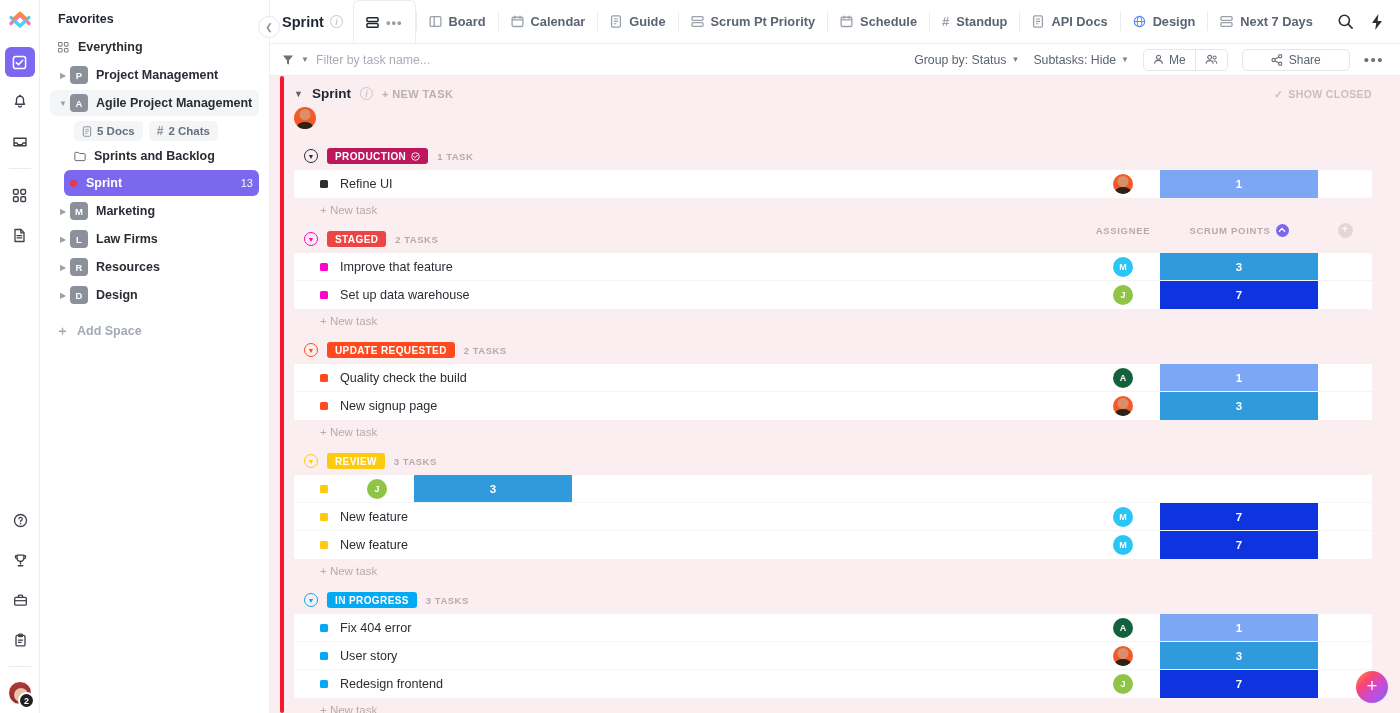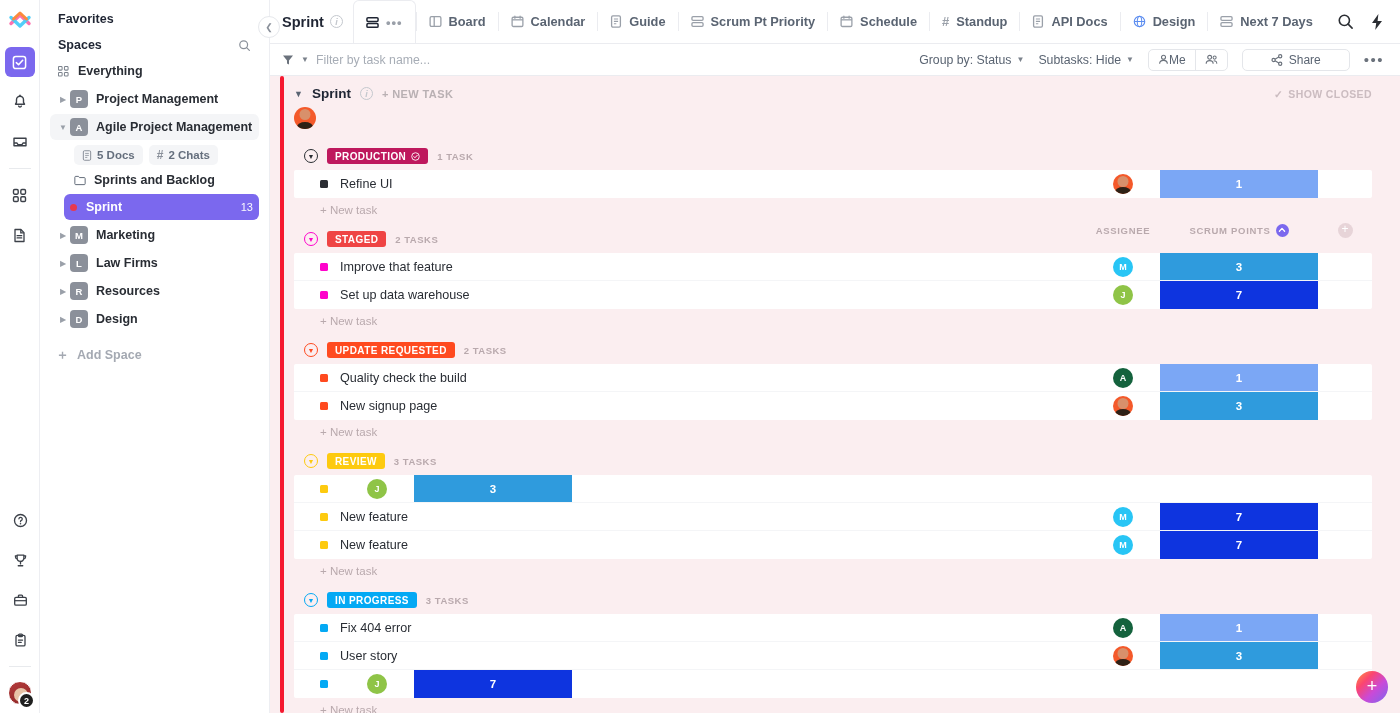--- a/index.html
+++ b/index.html
@@ -146,21 +146,21 @@
     height: 32px; flex: 0 0 32px; display: flex; align-items: center;
     background: #fff; border-bottom: 1px solid #ebecf0; padding: 0 16px 0 12px;
   }
   .tb-left { display: flex; align-items: center; gap: 7px; flex: 1 1 auto; }
   .tb-filter-text { font-size: 12.3px; color: #a7adb6; }
   .tb-right { display: flex; align-items: center; gap: 14px; text-align: right; }
   .tb-item { font-size: 12.3px; color: #5a6472; display:flex; align-items:center; gap:5px; font-weight:500;}
   .caret-sm { font-size: 8px; color: #7b828c; }
   .tb-group { display: flex; border: 1px solid #e4e6ea; border-radius: 5px; overflow: hidden; }
   .tb-group > div {
-    display:flex; align-items:center; padding: 3px 9px;
+    display:flex; align-items:center; gap:5px; padding: 3px 9px;
     font-size: 12px; color: #5a6472; font-weight: 500;
   }
   .tb-group > div + div { border-left: 1px solid #e4e6ea; }
   .tb-btn {
     display:flex; align-items:center; gap:6px; padding: 3px 28px;
     border: 1px solid #e4e6ea; border-radius: 5px;
     font-size: 12px; color: #5a6472; font-weight: 500;
   }
   .tb-dots { color: #6b727c; font-size: 15px; letter-spacing: 1.5px; line-height: 10px;}
 
@@ -354,29 +354,20 @@
       <div style="position:relative;">
         <div class="rail-avatar"></div>
         <div class="rail-badge">2</div>
       </div>
     </div>
   </div>
 
   <div class="sidebar">
     <div class="sb-section-title">Favorites</div>
 
-    <div class="sb-spaces-row">
-      <div class="t">Spaces</div>
-      <div>
-        <svg width="13" height="13" viewBox="0 0 16 16">
-            <circle cx="7" cy="7" r="4.8" fill="none" stroke="#8a909a" stroke-width="1.5"></circle>
-            <path d="M10.6 10.6 L14 14" stroke="#8a909a" stroke-width="1.5" stroke-linecap="round"></path>
-          </svg>
-      </div>
-    </div>
 
     <div class="sb-row">
       <span class="caret">
         <svg width="11" height="11" viewBox="0 0 12 12">
             <rect x="0.5" y="0.5" width="4" height="4" rx="1" fill="none" stroke="#7b828c" stroke-width="1.1"></rect>
             <rect x="7" y="0.5" width="4" height="4" rx="1" fill="none" stroke="#7b828c" stroke-width="1.1"></rect>
             <rect x="0.5" y="7" width="4" height="4" rx="1" fill="none" stroke="#7b828c" stroke-width="1.1"></rect>
             <rect x="7" y="7" width="4" height="4" rx="1" fill="none" stroke="#7b828c" stroke-width="1.1"></rect>
           </svg>
       </span>
@@ -817,20 +808,21 @@
                   <span class="task-sq" style="background: rgb(4, 169, 244);"></span>
                   <span class="task-name">User story</span>
                   <span class="cell-assignee">
                     <span class="photo-avatar"></span>
                   </span>
                   <span class="cell-points" style="background: rgb(47, 155, 221);">3</span>
                   <span class="cell-end"></span>
                 </div>
                 <div class="task-row">
                   <span class="task-sq" style="background: rgb(4, 169, 244);"></span>
+                  <span class="task-name">Redesign frontend</span>
                   <span class="cell-assignee">
                     <span class="ini-avatar" style="background: rgb(143, 196, 71);">J</span>
                   </span>
                   <span class="cell-points" style="background: rgb(14, 52, 223);">7</span>
                   <span class="cell-end"></span>
                 </div>
               </div>
               <div class="new-task">+ New task</div>
             </div>
           </div>

